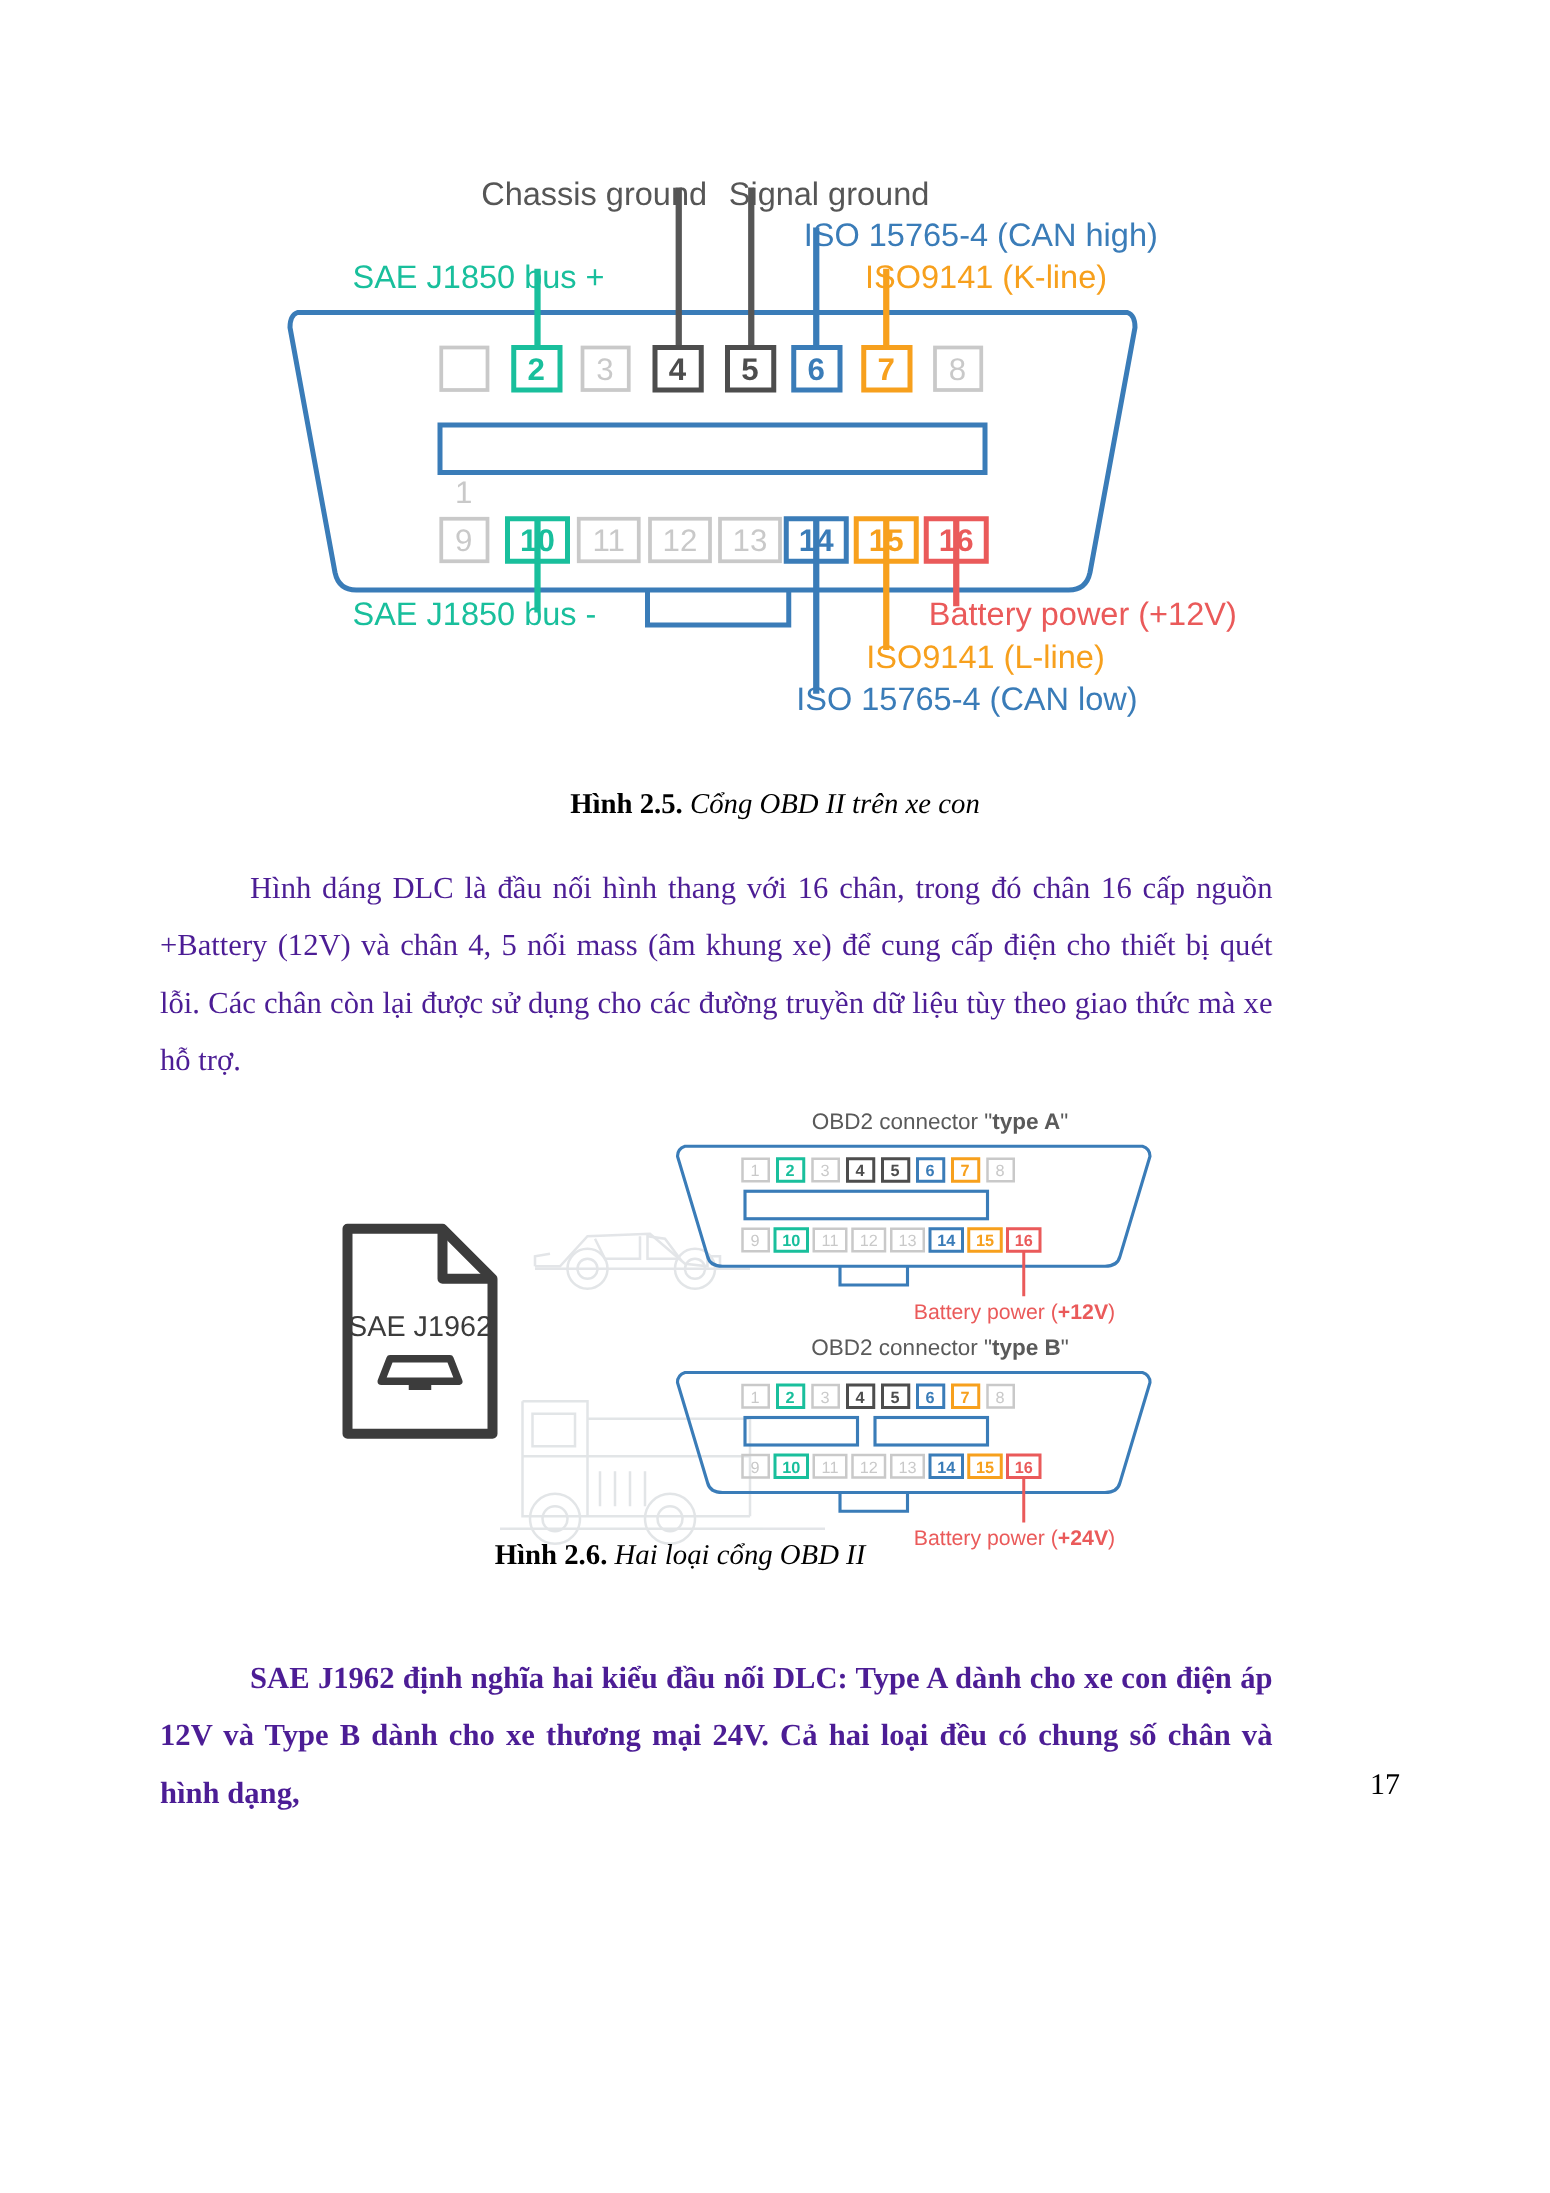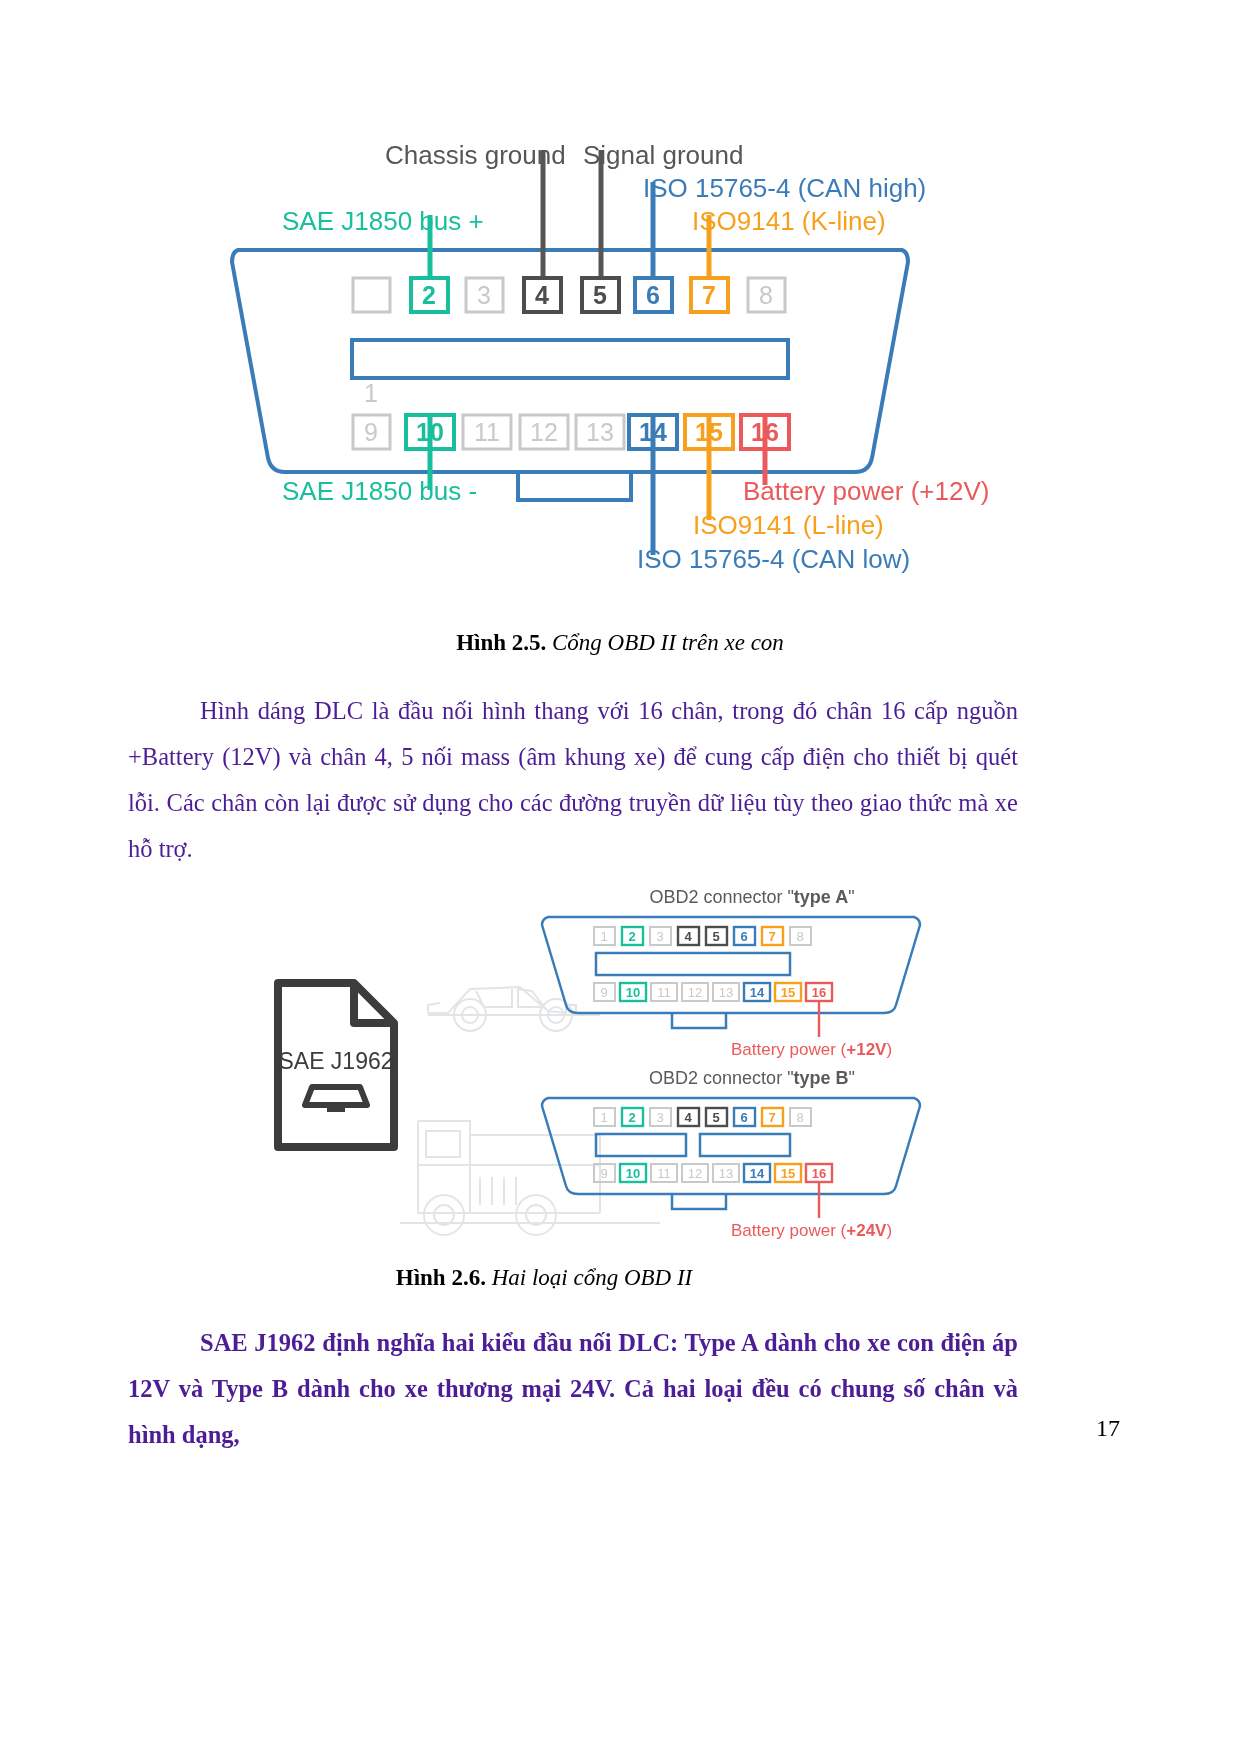--- a/index.html
+++ b/index.html
@@ -20,21 +20,21 @@
   .caption{
     text-align:center;
     font-family:"Liberation Serif", serif;
     font-size:23px;
     color:#000;
   }
   .caption b{font-weight:bold;}
   .caption i{font-style:italic;}
 
   .cap25{position:absolute;left:0;top:630px;width:1240px;}
-  .cap26{position:absolute;left:0;top:1265px;width:1088px;}
+  .cap26{position:absolute;left:0;top:1231px;width:1088px;}
 
   
   .body-block{
     position:absolute;
     left:128px;
     width:890px;
     font-family:"Liberation Serif", serif;
     font-size:24.5px;
     line-height:46px;
     text-align:justify;

